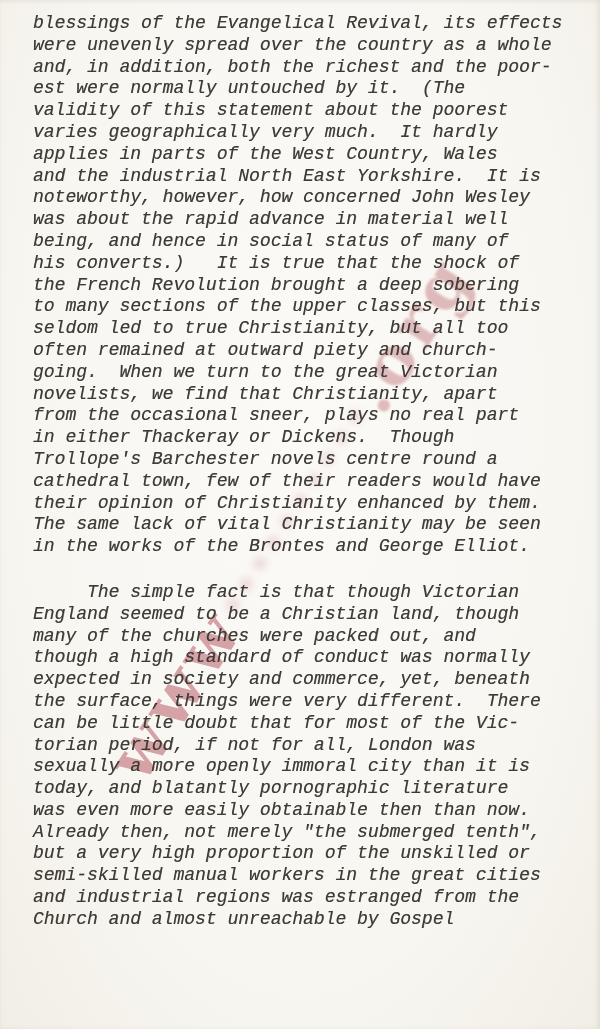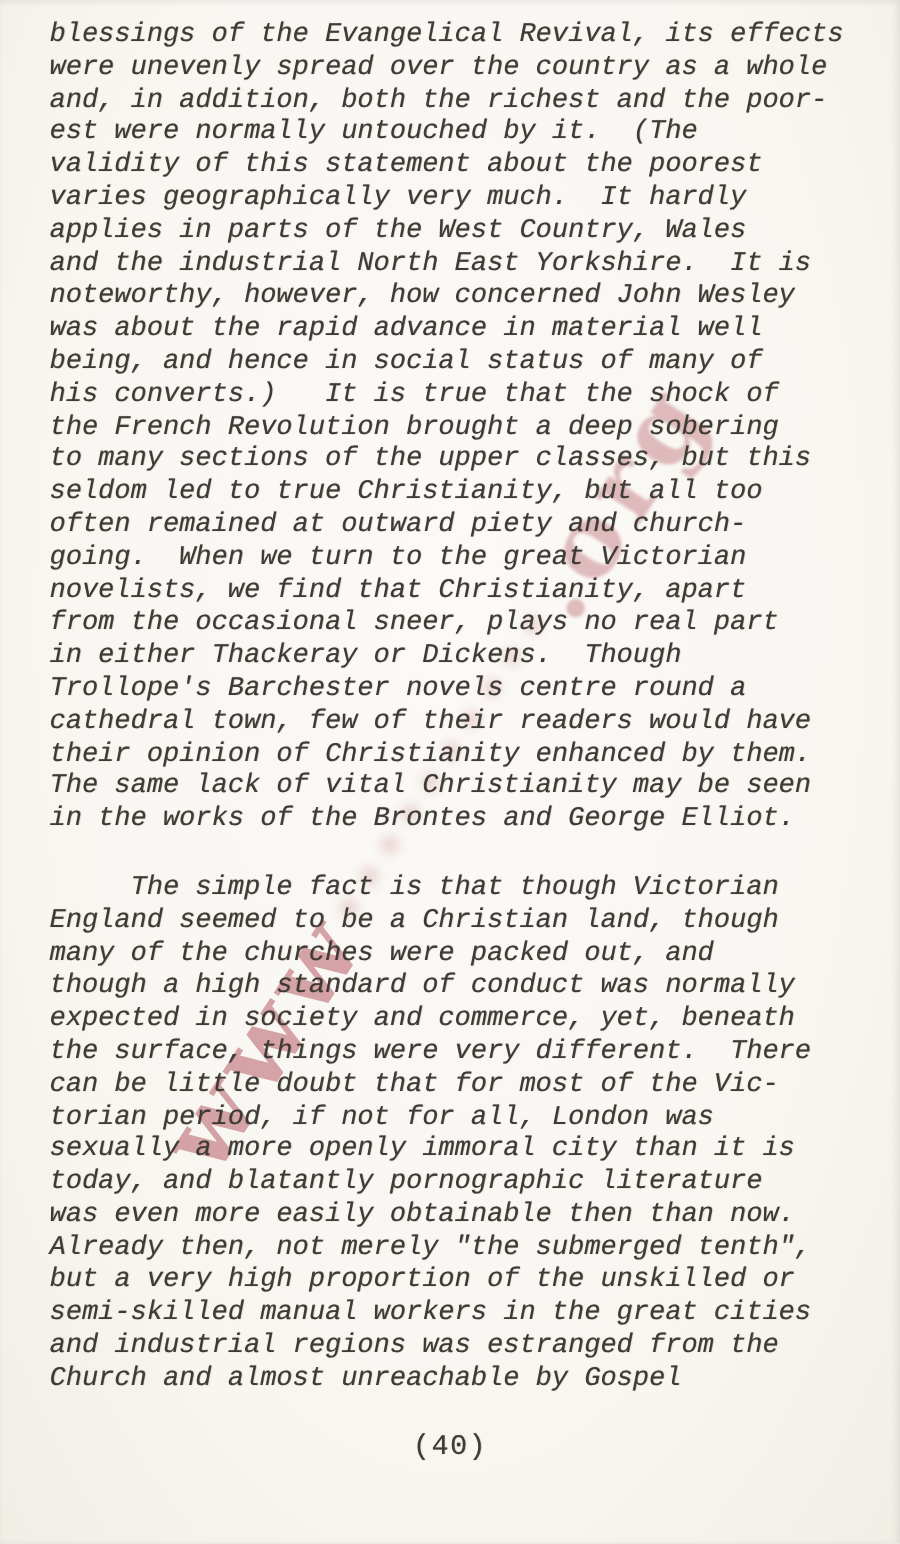--- a/index.html
+++ b/index.html
@@ -98,15 +98,14 @@
 sexually a more openly immoral city than it is
 today, and blatantly pornographic literature
 was even more easily obtainable then than now.
 Already then, not merely "the submerged tenth",
 but a very high proportion of the unskilled or
 semi-skilled manual workers in the great cities
 and industrial regions was estranged from the
 Church and almost unreachable by Gospel</p>
   </div>
 
-  <div class="page-number">(40)</div>
 
 </div>
 
 </body></html>

